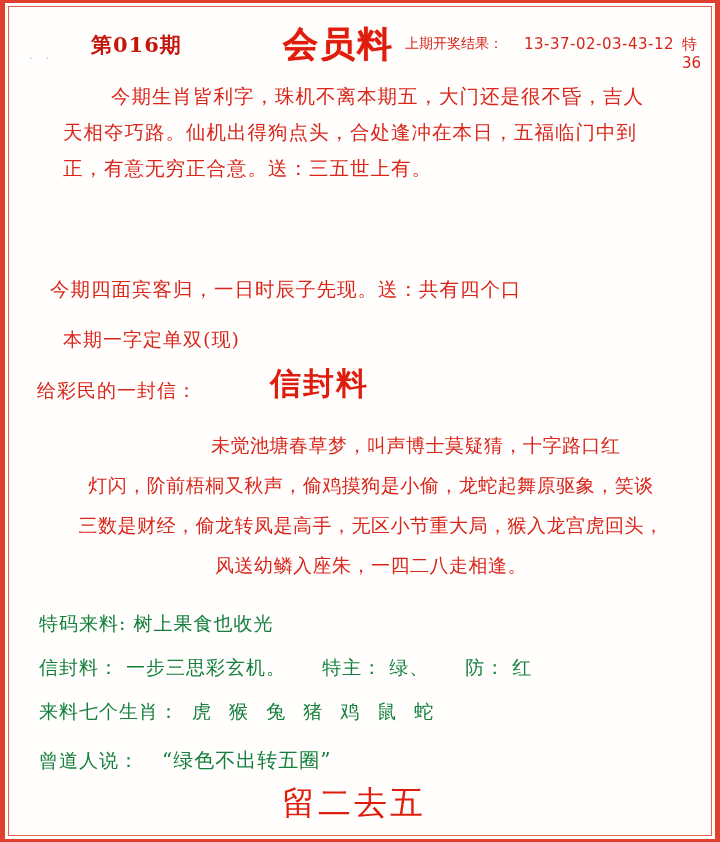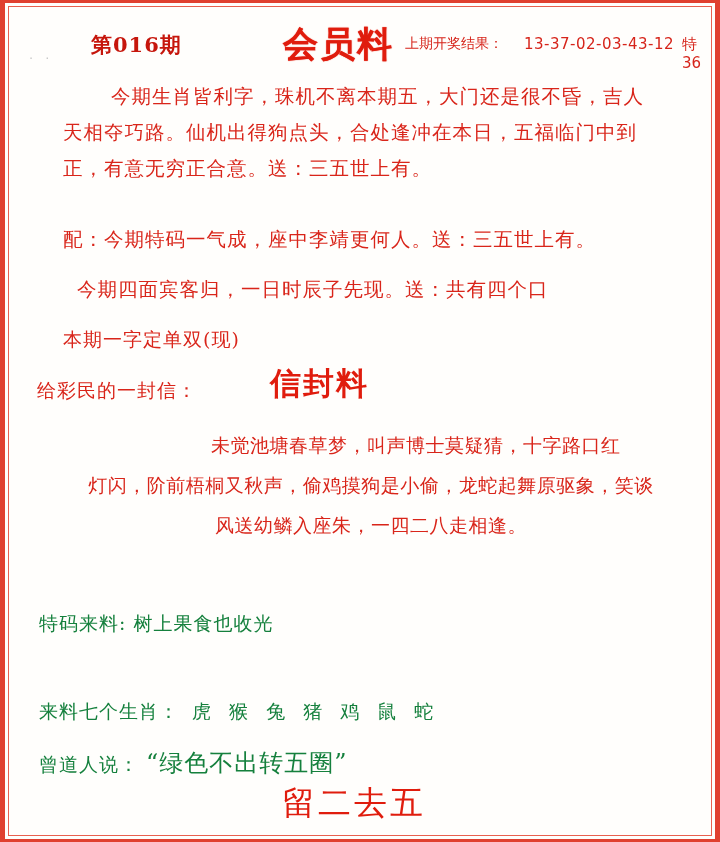--- a/index.html
+++ b/index.html
@@ -104,21 +104,21 @@
     font-size: 19.5px;
     line-height: 36px;
     letter-spacing: 1px;
     white-space: nowrap;
   }
   .poem1 { left: 106px; top: 76px; }
   .poem1 .ln2 { margin-left: -48px; display: block; }
   .poem1 .ln3 { margin-left: -48px; display: block; }
 
   .pei-line { left: 58px; top: 219px; }
-  .four-line { left: 72px; top: 269px; }
+  .four-line { left: 45px; top: 269px; }
   .ben-line { left: 58px; top: 318px; font-size: 19px; }
 
   .title-second {
     position: absolute;
     left: 265px;
     top: 360px;
     font-size: 31px;
     font-weight: bold;
     color: #e01c0d;
     font-family: "DejaVu Serif", serif;
@@ -157,21 +157,21 @@
     letter-spacing: 1px;
     white-space: nowrap;
   }
   .info1 { top: 608px; }
   .info2 { top: 652px; }
   .info3 { top: 696px; }
   .info4 { top: 744px; }
 
   .info2 .gap { display: inline-block; width: 22px; }
   .info3 .zodiacs { letter-spacing: 6px; margin-left: 6px; }
-  .info4 .quote { font-size: 24px; }
+  .info4 .quote { margin-left: 16px; font-size: 20px; }
 
   .footer-slogan {
     position: absolute;
     left: 277px;
     top: 778px;
     font-size: 33px;
     font-weight: normal;
     color: #e01c0d;
     font-family: "DejaVu Serif", serif;
     letter-spacing: 3px;
@@ -192,38 +192,48 @@
     <div class="last-result-nums">13-37-02-03-43-12</div>
     <div class="last-result-special">特36</div>
   </div>
 
   <div class="body-text poem1">
     <span class="ln1">今期生肖皆利字，珠机不离本期五，大门还是很不昏，吉人</span>
     <span class="ln2">天相夺巧路。仙机出得狗点头，合处逢冲在本日，五福临门中到</span>
     <span class="ln3">正，有意无穷正合意。送：三五世上有。</span>
   </div>
 
-  <div class="body-text pei-line">配：今期特码一气成，座中李靖更何人。送：三五世上有。</div>
   <div class="body-text four-line">今期四面宾客归，一日时辰子先现。送：共有四个口</div>
   <div class="body-text ben-line">本期一字定单双(现)</div>
 
   <div class="title-second">信封料</div>
   <div class="letter-label">给彩民的一封信：</div>
 
   <div class="poem2">
     <span class="indent">未觉池塘春草梦，叫声博士莫疑猜，十字路口红</span>
     <span class="l">灯闪，阶前梧桐又秋声，偷鸡摸狗是小偷，龙蛇起舞原驱象，笑谈</span>
+    <span class="l">三数是财经，偷龙转凤是高手，无区小节重大局，猴入龙宫虎回头，</span>
     <span class="l">风送幼鳞入座朱，一四二八走相逢。</span>
   </div>
 
   <div class="info-line info1">
     <span>特码来料:</span>
     <span>树上果食也收光</span>
   </div>
 
+  <div class="info-line info2">
+    <span>信封料：</span>
+    <span>一步三思彩玄机。</span>
+    <span class="gap"></span>
+    <span>特主：</span>
+    <span>绿、</span>
+    <span class="gap"></span>
+    <span>防：</span>
+    <span>红</span>
+  </div>
 
   <div class="info-line info3">
     <span>来料七个生肖：</span>
     <span class="zodiacs">虎 猴 兔 猪 鸡 鼠 蛇</span>
   </div>
 
   <div class="info-line info4">
     <span>曾道人说：</span>
     <span class="quote">“绿色不出转五圈”</span>
   </div>

